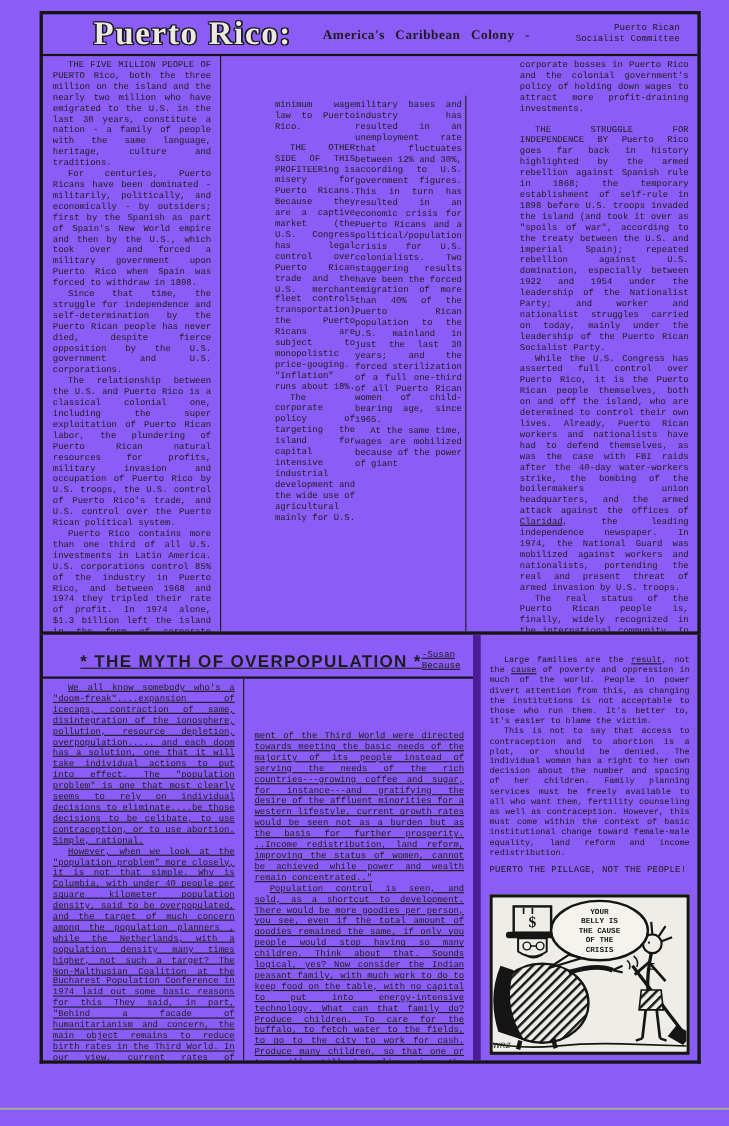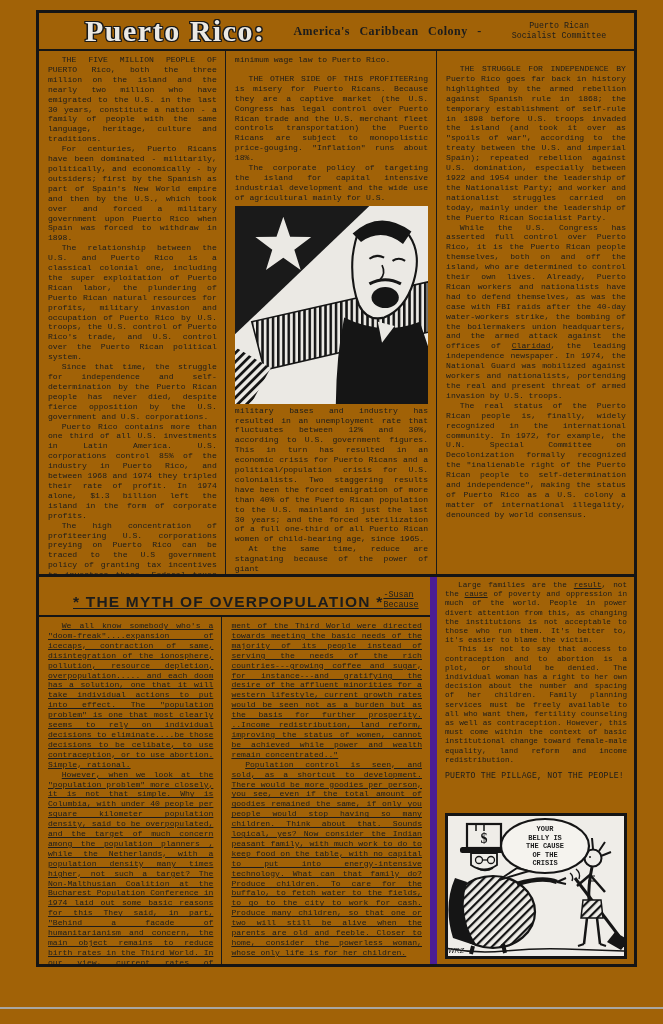--- a/index.html
+++ b/index.html
@@ -1,46 +1,46 @@
 <!DOCTYPE html>
 <html><head>
 <meta charset="utf-8">
 <style>
   html,body{margin:0;padding:0;background:#dddbd6;}
-  .sheet{position:relative;width:663px;height:1024px;background:#a16207;font-family:"Liberation Mono",monospace;color:#1c1c1c;overflow:hidden;}
+  .sheet{position:relative;width:663px;height:1024px;background:#8b5cf6;font-family:"Liberation Mono",monospace;color:#1c1c1c;overflow:hidden;}
   .box1{position:absolute;left:36px;top:10px;width:601px;height:567px;border:3px solid #151515;box-sizing:border-box;}
   .box2{position:absolute;left:36px;top:577px;width:601px;height:390px;border:3px solid #151515;border-top:none;box-sizing:border-box;display:flex;}
   
   .masthead{height:36px;border-bottom:2px solid #151515;display:flex;align-items:center;}
   .title{margin-left:46px;font-family:"Liberation Serif",serif;font-weight:700;font-size:30px;letter-spacing:1.5px;color:#ebe9e4;white-space:nowrap;
     text-shadow:-1.2px -1.2px 0 #1a1a1a,1.2px -1.2px 0 #1a1a1a,-1.2px 1.2px 0 #1a1a1a,1.2px 1.2px 0 #1a1a1a,-1.2px 0 0 #1a1a1a,1.2px 0 0 #1a1a1a,0 -1.2px 0 #1a1a1a,0 1.2px 0 #1a1a1a;}
   .subtitle{margin-left:28px;font-family:Liberation Serif, serif;font-weight:700;font-size:12px;letter-spacing:.5px;word-spacing:6px;white-space:nowrap;}
-  .committee{margin-left:auto;margin-right:1px;width:148px;font-size:8.3px;line-height:10.5px;text-align:center;}
+  .committee{margin-left:auto;margin-right:16px;width:148px;font-size:8.3px;line-height:10.5px;text-align:right;}
   
-  .cols{display:flex;height:523px;}
+  .cols{display:flex;height:523px;gap:40px;}
   .col{box-sizing:border-box;padding:4px 8px 0 9px;overflow:hidden;border-right:1px solid #1a1a1a;}
   .col:last-child{border-right:none;}
   .col p,.coltext p{margin:0;font-size:8.1px;line-height:9.9px;text-align:justify;text-indent:1.7em;}
   p.cont{text-indent:0;}
   p.gap{margin-top:9px;}
   u{text-underline-offset:1px;}
   .a1c1{width:31.4%;}
-  .a1c2{width:35.5%;display:flex;flex-direction:column;}
+  .a1c2{width:35.5%;display:flex;flex-direction:row;margin-top:36px;}
   .a1c3{width:33.1%;}
   .illus{flex:1;margin:3px 0 2px;min-height:0;}
   .illus svg{width:100%;height:100%;display:block;}
   
   .b2left{width:398px;box-sizing:border-box;border-right:7px solid #4c1d95;display:flex;flex-direction:column;text-decoration:underline;}
   .b2head{height:40px;border-bottom:2px solid #151515;display:flex;align-items:flex-end;padding:0 8px 4px 34px;box-sizing:border-box;}
   .b2title{font-family:"Liberation Sans",sans-serif;font-weight:800;font-size:15.5px;letter-spacing:1.2px;white-space:nowrap;}
   .b2byline{margin-left:auto;font-size:8.4px;padding-bottom:1px;}
   .b2cols{display:flex;flex:1;min-height:0;}
   .b2c1{width:46.9%;}
-  .b2c2{width:53.1%;}
-  .b2right{flex:1;box-sizing:border-box;padding:4px 7px 5px 8px;display:flex;flex-direction:column;overflow:hidden;}
+  .b2c2{width:53.1%;margin-top:44px;}
+  .b2right{flex:1;box-sizing:border-box;padding:20px 7px 5px 8px;display:flex;flex-direction:column;overflow:hidden;}
   .b2right p{font-size:7.7px;line-height:9.2px;margin:0;text-align:justify;text-indent:1.7em;}
   .slogan{text-indent:0 !important;margin-top:6px !important;font-size:8.2px !important;letter-spacing:.2px;white-space:nowrap;}
   .cartoonbox{margin-top:auto;border:3px solid #151515;height:146px;box-sizing:border-box;background:#efede8;}
   .cartoonbox svg{width:100%;height:100%;display:block;}
   .scanline{position:absolute;left:0;top:1007px;width:663px;height:2px;background:#a9a7a2;}
   .btext{font-family:"Liberation Mono",monospace;font-size:7px;font-weight:700;fill:#1c1c1c;text-anchor:middle;}
   .sig{font-family:"Liberation Sans",sans-serif;font-size:7px;font-style:italic;fill:#1c1c1c;}
 </style>
 </head>
 <body>
@@ -53,22 +53,22 @@
       <div class="subtitle">America's Caribbean Colony -</div>
       <div class="committee">
         <div>Puerto Rican</div>
         <div>Socialist Committee</div>
       </div>
     </div>
     <div class="cols">
       <div class="col a1c1 coltext">
           <p>THE FIVE MILLION PEOPLE OF PUERTO Rico, both the three million on the island and the nearly two million who have emigrated to the U.S. in the last 30 years, constitute a nation - a family of people with the same language, heritage, culture and traditions.</p>
           <p>For centuries, Puerto Ricans have been dominated - militarily, politically, and economically - by outsiders; first by the Spanish as part of Spain's New World empire and then by the U.S., which took over and forced a military government upon Puerto Rico when Spain was forced to withdraw in 1898.</p>
+          <p>Since that time, the struggle for independence and self-determination by the Puerto Rican people has never died, despite fierce opposition by the U.S. government and U.S. corporations.</p>
           <p>The relationship between the U.S. and Puerto Rico is a classical colonial one, including the super exploitation of Puerto Rican labor, the plundering of Puerto Rican natural resources for profits, military invasion and occupation of Puerto Rico by U.S. troops, the U.S. control of Puerto Rico's trade, and U.S. control over the Puerto Rican political system.</p>
-          <p>Since that time, the struggle for independence and self-determination by the Puerto Rican people has never died, despite fierce opposition by the U.S. government and U.S. corporations.</p>
           <p>Puerto Rico contains more than one third of all U.S. investments in Latin America. U.S. corporations control 85% of the industry in Puerto Rico, and between 1968 and 1974 they tripled their rate of profit. In 1974 alone, $1.3 billion left the island in the form of corporate profits.</p>
           <p>The high concentration of profiteering U.S. corporations preying on Puerto Rico can be traced to the U.S government policy of granting tax incentives to investors there. Federal taxes are not assessed and local taxes are poorly collected. The labor is cheap, in part because the U.S. government doesn't apply its</p>
         </div>
       <div class="col a1c2">
         <div class="coltext">
             <p class="cont">minimum wage law to Puerto Rico.</p>
             <p class="gap">THE OTHER SIDE OF THIS PROFITEERing is misery for Puerto Ricans. Because they are a captive market (the U.S. Congress has legal control over Puerto Rican trade and the U.S. merchant fleet controls transportation) the Puerto Ricans are subject to monopolistic price-gouging. "Inflation" runs about 18%.</p>
             <p>The corporate policy of targeting the island for capital intensive industrial development and the wide use of agricultural mainly for U.S.</p>
           </div>
         <div class="illus">
@@ -94,24 +94,25 @@
             <path d="M150,58 q6,-4 12,0" stroke="#151515" stroke-width="2" fill="none"></path>
             <path d="M140,62 q4,8 -2,14" stroke="#151515" stroke-width="1.6" fill="none"></path>
             <path d="M128,80 q15,-8 30,0" stroke="#151515" stroke-width="3" fill="none"></path>
             <ellipse cx="143" cy="93" rx="13" ry="10" fill="#151515"></ellipse>
             <path d="M104,112 Q140,130 176,116 L184,140 L184,200 L96,200 Q96,150 104,112 Z" fill="#151515"></path>
             <polygon points="136,116 152,120 140,136" fill="#ebe9e4"></polygon>
           </svg>
         </div>
         <div class="coltext">
             <p class="cont">military bases and industry has resulted in an unemployment rate that fluctuates between 12% and 30%, according to U.S. government figures. This in turn has resulted in an economic crisis for Puerto Ricans and a political/population crisis for U.S. colonialists. Two staggering results have been the forced emigration of more than 40% of the Puerto Rican population to the U.S. mainland in just the last 30 years; and the forced sterilization of a full one-third of all Puerto Rican women of child-bearing age, since 1965.</p>
-            <p>At the same time, reduce are stagnating because of the power of giant</p>
+            <p>At the same time, wages are mobilized because of the power of giant</p>
           </div>
       </div>
       <div class="col a1c3 coltext">
+          <p class="cont">corporate bosses in Puerto Rico and the colonial government's policy of holding down wages to attract more profit-draining investments.</p>
           <p class="gap">THE STRUGGLE FOR INDEPENDENCE BY Puerto Rico goes far back in history highlighted by the armed rebellion against Spanish rule in 1868; the temporary establishment of self-rule in 1898 before U.S. troops invaded the island (and took it over as "spoils of war", according to the treaty between the U.S. and imperial Spain); repeated rebellion against U.S. domination, especially between 1922 and 1954 under the leadership of the Nationalist Party; and worker and nationalist struggles carried on today, mainly under the leadership of the Puerto Rican Socialist Party.</p>
           <p>While the U.S. Congress has asserted full control over Puerto Rico, it is the Puerto Rican people themselves, both on and off the island, who are determined to control their own lives. Already, Puerto Rican workers and nationalists have had to defend themselves, as was the case with FBI raids after the 40-day water-workers strike, the bombing of the boilermakers union headquarters, and the armed attack against the offices of <u>Claridad</u>, the leading independence newspaper. In 1974, the National Guard was mobilized against workers and nationalists, portending the real and present threat of armed invasion by U.S. troops.</p>
           <p>The real status of the Puerto Rican people is, finally, widely recognized in the international community. In 1972, for example, the U.N. Special Committee on Decolonization formally recognized the "inalienable right of the Puerto Rican people to self-determination and independence", making the status of Puerto Rico as a U.S. colony a matter of international illegality, denounced by world consensus.</p>
         </div>
     </div>
   </div>
 
   <div class="box2">
     <div class="b2left">
       <div class="b2head">

